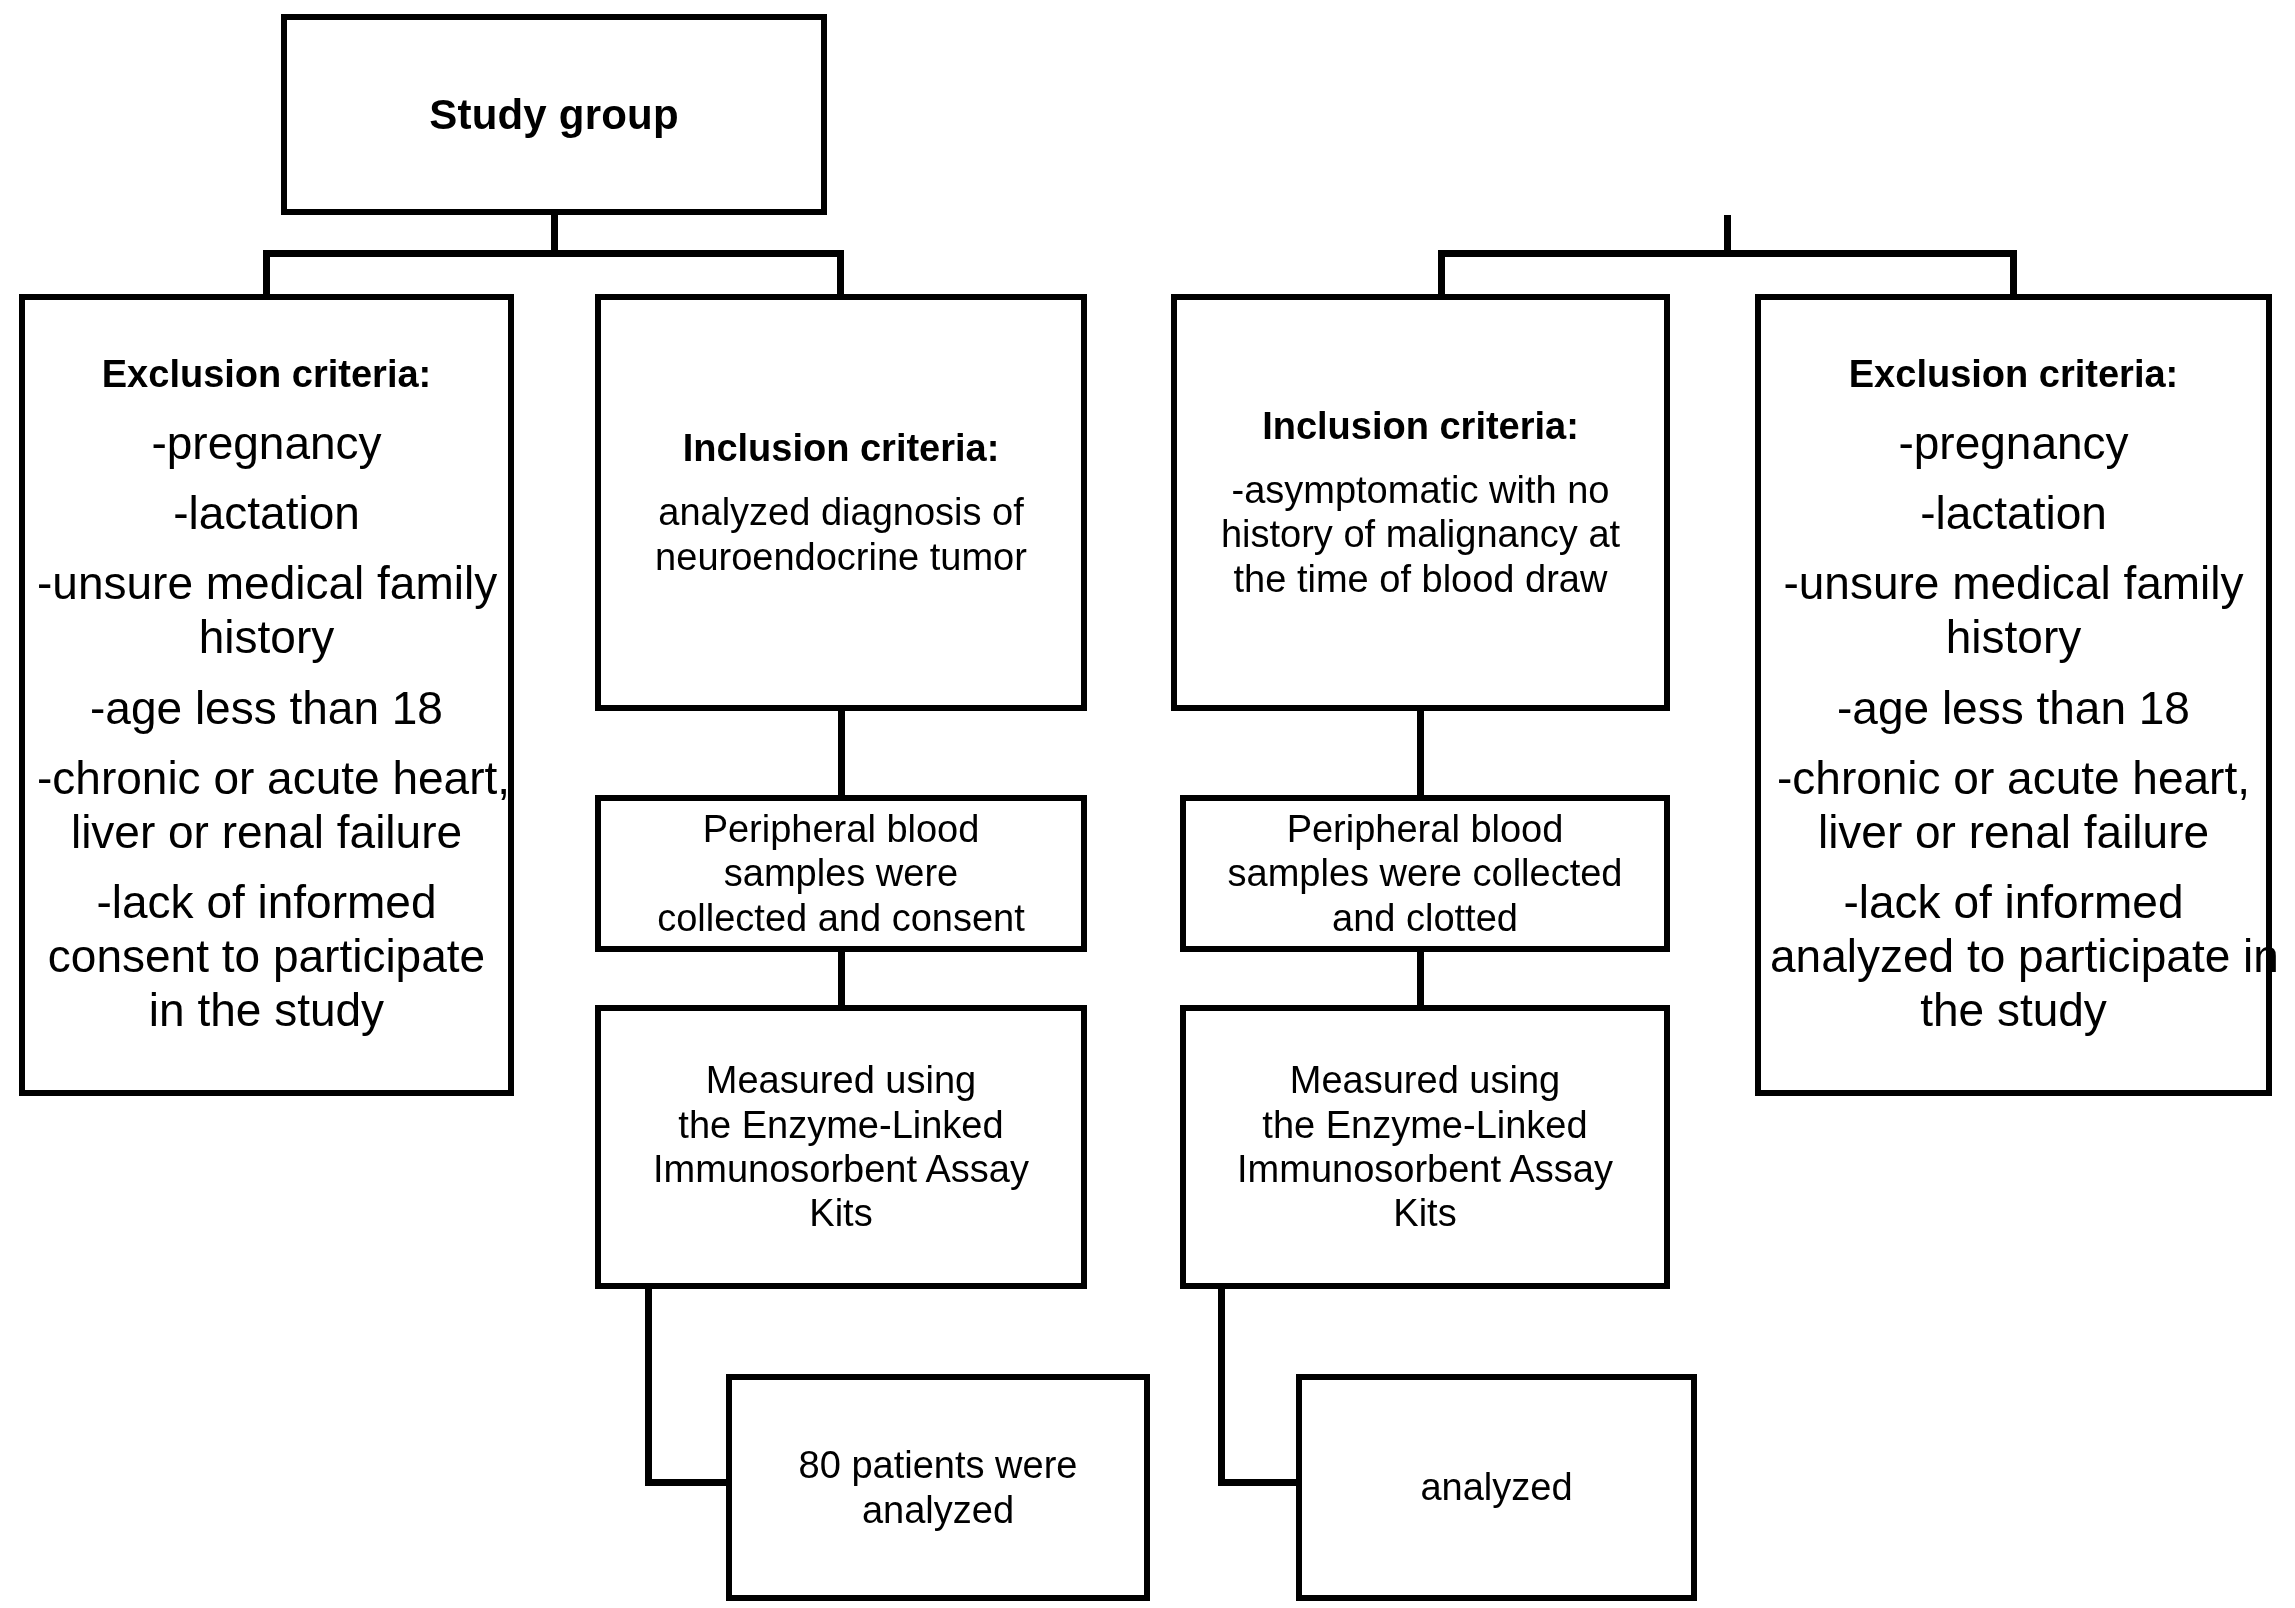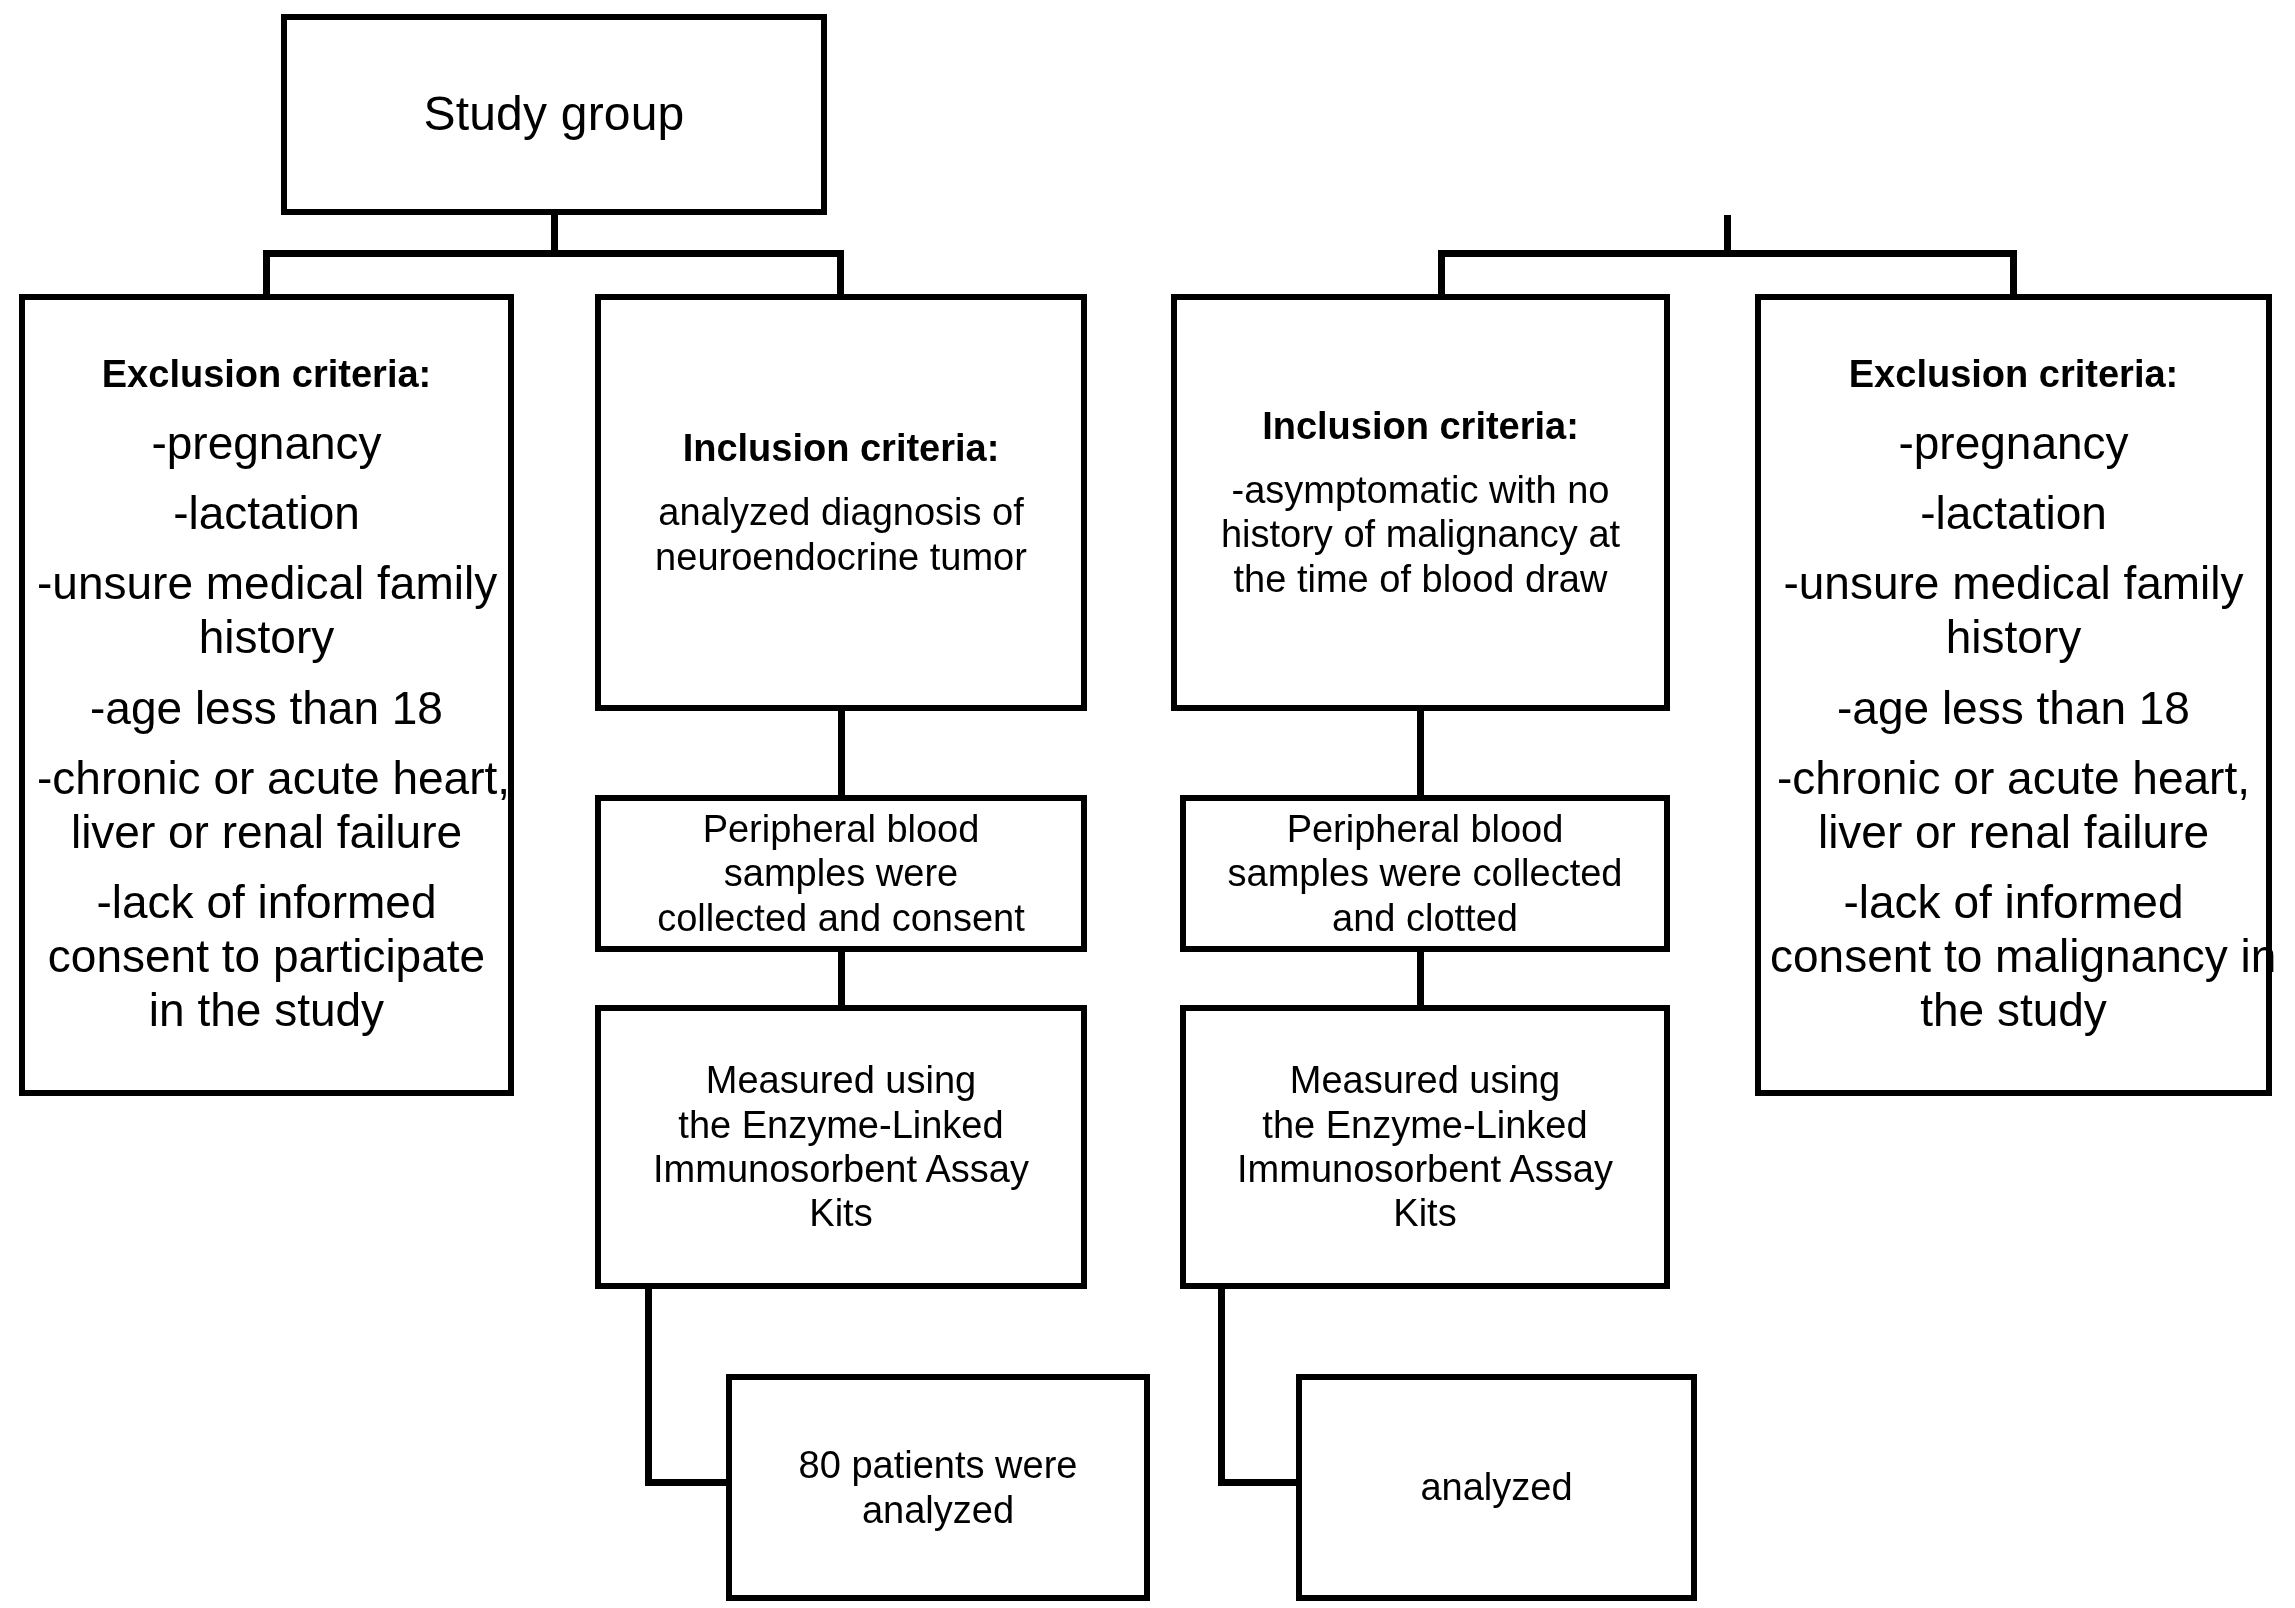--- a/index.html
+++ b/index.html
@@ -29,22 +29,22 @@
     text-align: center;
     z-index: 5;
   }
   .node .line {
     display: block;
     width: 100%;
     line-height: 1.17;
     white-space: nowrap;
   }
   .head-title {
-    font-size: 48px;
-    font-weight: 400;
+    font-size: 42px;
+    font-weight: 700;
     letter-spacing: 0.2px;
   }
   .crit-title {
     font-size: 38px;
     font-weight: 700;
     margin-bottom: 19.7px;
   }
   .crit-item {
     font-size: 46px;
     font-weight: 400;
@@ -155,21 +155,21 @@
       <span class="line">-unsure medical family</span>
       <span class="line">history</span>
     </span>
     <span class="line crit-item">-age less than 18</span>
     <span class="line crit-item">
       <span class="line">-chronic or acute heart,</span>
       <span class="line">liver or renal failure</span>
     </span>
     <span class="line crit-item">
       <span class="line">-lack of informed</span>
-      <span class="line">consent to malignancy in</span>
+      <span class="line">analyzed to participate in</span>
       <span class="line">the study</span>
     </span>
   </div>
 
   <div class="conn" style="left:1417px; top:711px; width:6.8px; height:87px;"></div>
 
   <div class="node" style="left:1180px; top:795px; width:490px; height:157px; padding:6px;">
     <span class="line body-text">Peripheral blood</span>
     <span class="line body-text">samples were collected</span>
     <span class="line body-text">and clotted</span>

